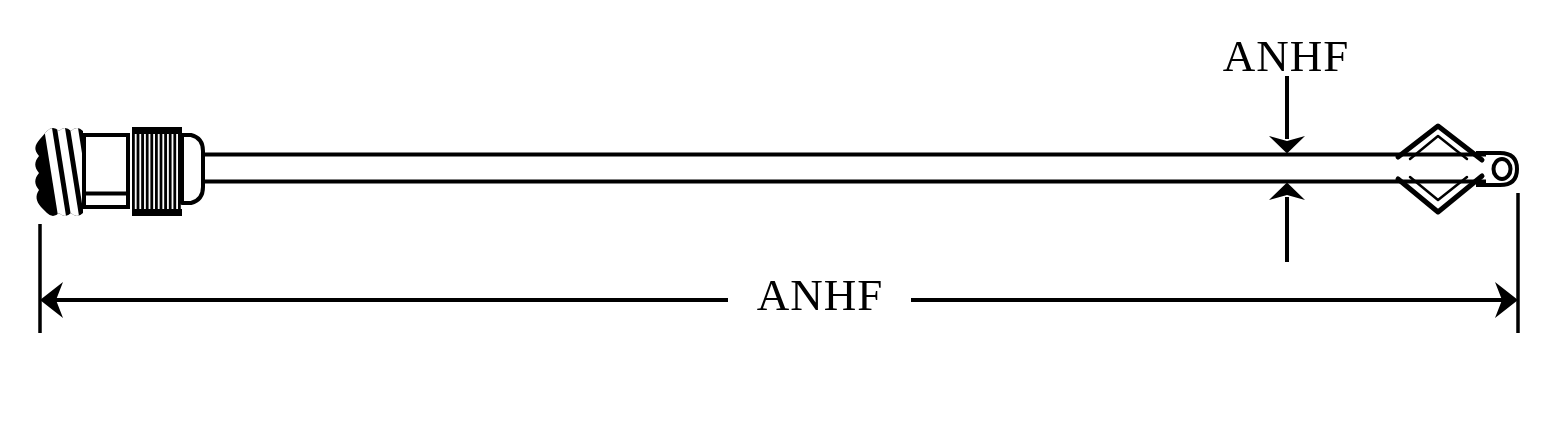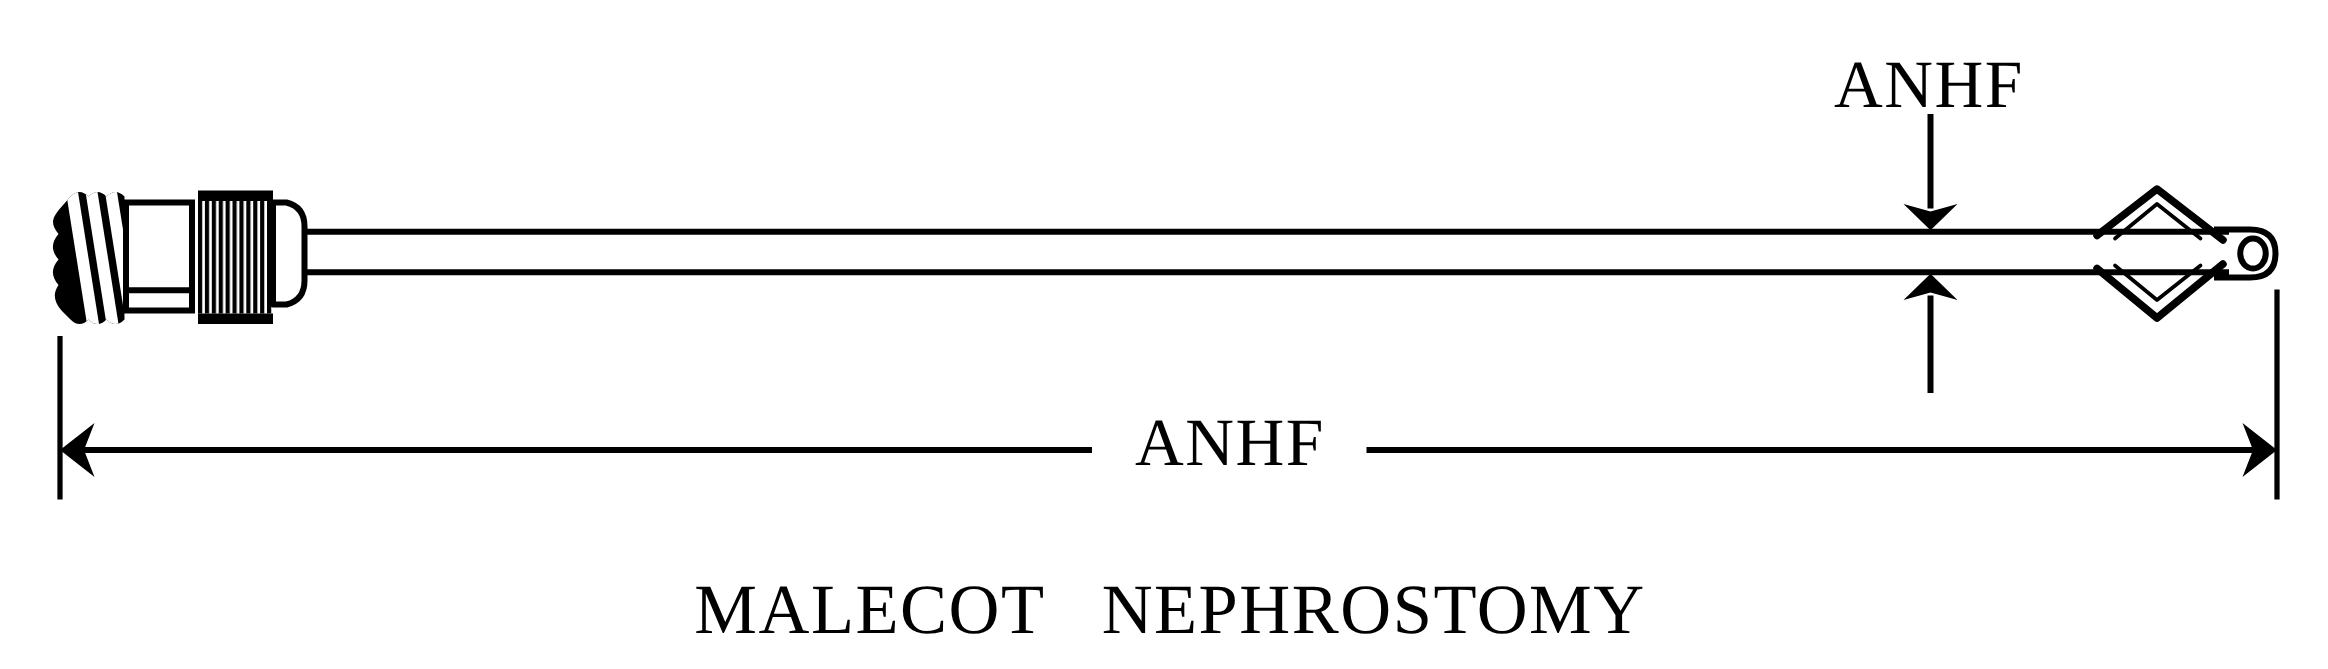--- a/index.html
+++ b/index.html
@@ -99,14 +99,13 @@
       <path d="M1398,179 L1438,212 L1482,176" stroke-width="5"></path>
       <path d="M1410,177 L1438,200 L1467,177" stroke-width="2.5"></path>
       <ellipse cx="1502" cy="169" rx="8.5" ry="10" fill="#ffffff" stroke-width="4"></ellipse>
     </g>
   </svg>
 
   <div class="dim-label anhf-label">ANHF</div>
 
   <div class="dim-label anhq-label">ANHF</div>
 
-  <div class="caption">MALECOT   NEPHROSTOMY</div>
 </div>
 
 </body></html>

